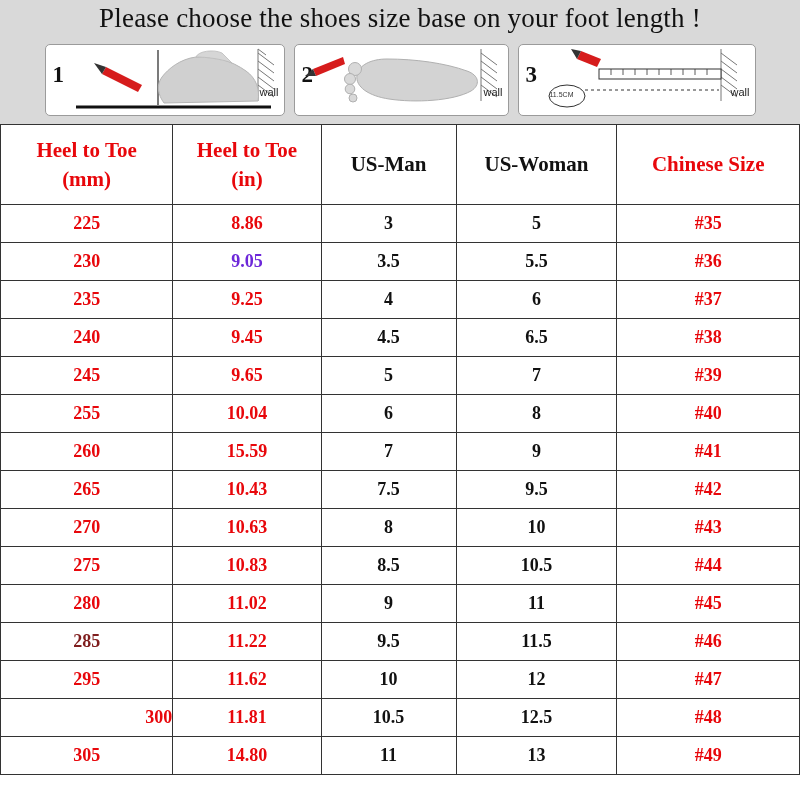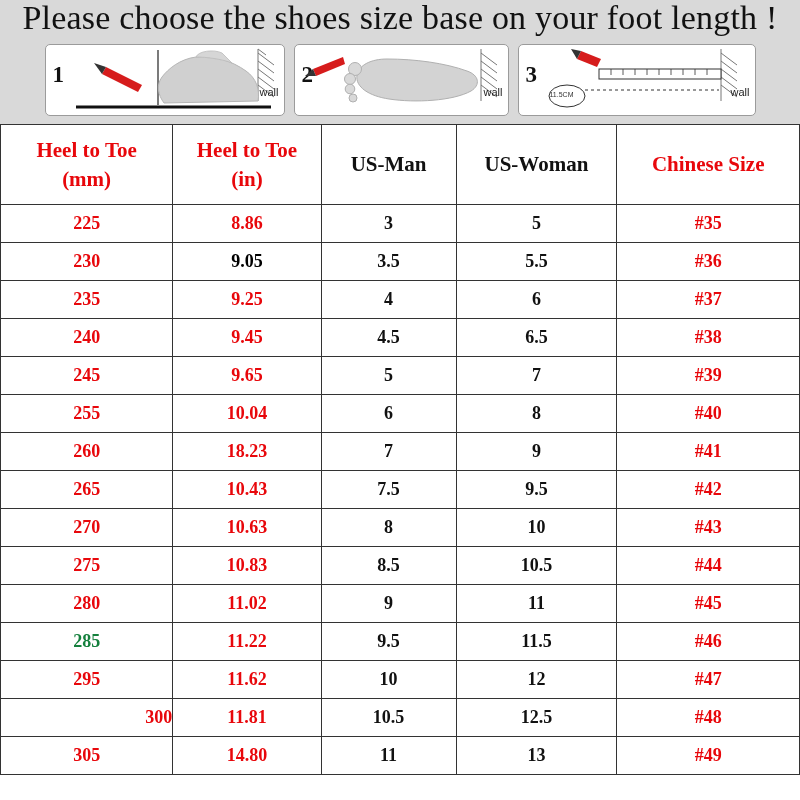--- a/index.html
+++ b/index.html
@@ -25,21 +25,21 @@
     width: 800px;
     height: 36px;
     background: #d9d9d9;
     display: flex;
     align-items: center;
     justify-content: center;
     box-sizing: border-box;
   }
   .banner-text {
     font-family: "Liberation Serif", serif;
-    font-size: 34px;
+    font-size: 27px;
     color: #111111;
     letter-spacing: 0.2px;
     white-space: nowrap;
   }
 
   
   .diagram-strip {
     width: 800px;
     height: 88px;
     background: #d9d9d9;
@@ -252,21 +252,21 @@
     <tbody id="table-body">
         <tr>
           <td class="c0" style="color: rgb(232, 7, 11);">225</td>
           <td class="c1" style="color: rgb(232, 7, 11);">8.86</td>
           <td class="c2" style="color: rgb(17, 17, 17);">3</td>
           <td class="c3" style="color: rgb(17, 17, 17);">5</td>
           <td class="c4" style="color: rgb(232, 7, 11);">#35</td>
         </tr>
         <tr>
           <td class="c0" style="color: rgb(232, 7, 11);">230</td>
-          <td class="c1" style="color: #000000; margin-left: 42px;">9.05</td>
+          <td class="c1" style="color: #6d28d9; margin-left: 42px;">9.05</td>
           <td class="c2" style="color: rgb(17, 17, 17);">3.5</td>
           <td class="c3" style="color: rgb(17, 17, 17);">5.5</td>
           <td class="c4" style="color: rgb(232, 7, 11);">#36</td>
         </tr>
         <tr>
           <td class="c0" style="color: rgb(232, 7, 11);">235</td>
           <td class="c1" style="color: rgb(232, 7, 11);">9.25</td>
           <td class="c2" style="color: rgb(17, 17, 17);">4</td>
           <td class="c3" style="color: rgb(17, 17, 17);">6</td>
           <td class="c4" style="color: rgb(232, 7, 11);">#37</td>
@@ -287,21 +287,21 @@
         </tr>
         <tr>
           <td class="c0" style="color: rgb(232, 7, 11); margin-left: 43px;">255</td>
           <td class="c1" style="color: rgb(232, 7, 11);">10.04</td>
           <td class="c2" style="color: rgb(17, 17, 17);">6</td>
           <td class="c3" style="color: rgb(17, 17, 17);">8</td>
           <td class="c4" style="color: rgb(232, 7, 11); margin-left: 8px;">#40</td>
         </tr>
         <tr>
           <td class="c0" style="color: rgb(232, 7, 11);">260</td>
-          <td class="c1" style="color: rgb(232, 7, 11);">18.23</td>
+          <td class="c1" style="color: rgb(232, 7, 11);">15.59</td>
           <td class="c2" style="color: rgb(17, 17, 17);">7</td>
           <td class="c3" style="color: rgb(17, 17, 17);">9</td>
           <td class="c4" style="color: rgb(232, 7, 11);">#41</td>
         </tr>
         <tr>
           <td class="c0" style="color: rgb(232, 7, 11);">265</td>
           <td class="c1" style="color: rgb(232, 7, 11);">10.43</td>
           <td class="c2" style="color: rgb(17, 17, 17);">7.5</td>
           <td class="c3" style="color: rgb(17, 17, 17);">9.5</td>
           <td class="c4" style="color: rgb(232, 7, 11);">#42</td>
@@ -321,21 +321,21 @@
           <td class="c4" style="color: rgb(232, 7, 11);">#44</td>
         </tr>
         <tr>
           <td class="c0" style="color: rgb(232, 7, 11);">280</td>
           <td class="c1" style="color: rgb(232, 7, 11);">11.02</td>
           <td class="c2" style="color: rgb(17, 17, 17);">9</td>
           <td class="c3" style="color: rgb(17, 17, 17);">11</td>
           <td class="c4" style="color: rgb(232, 7, 11);">#45</td>
         </tr>
         <tr>
-          <td class="c0" style="color: #15803d;">285</td>
+          <td class="c0" style="color: #7f1d1d;">285</td>
           <td class="c1" style="color: rgb(232, 7, 11);">11.22</td>
           <td class="c2" style="color: rgb(17, 17, 17);">9.5</td>
           <td class="c3" style="color: rgb(17, 17, 17);">11.5</td>
           <td class="c4" style="color: rgb(232, 7, 11);">#46</td>
         </tr>
         <tr>
           <td class="c0" style="color: rgb(232, 7, 11);">295</td>
           <td class="c1" style="color: rgb(232, 7, 11);">11.62</td>
           <td class="c2" style="color: rgb(17, 17, 17);">10</td>
           <td class="c3" style="color: rgb(17, 17, 17);">12</td>

